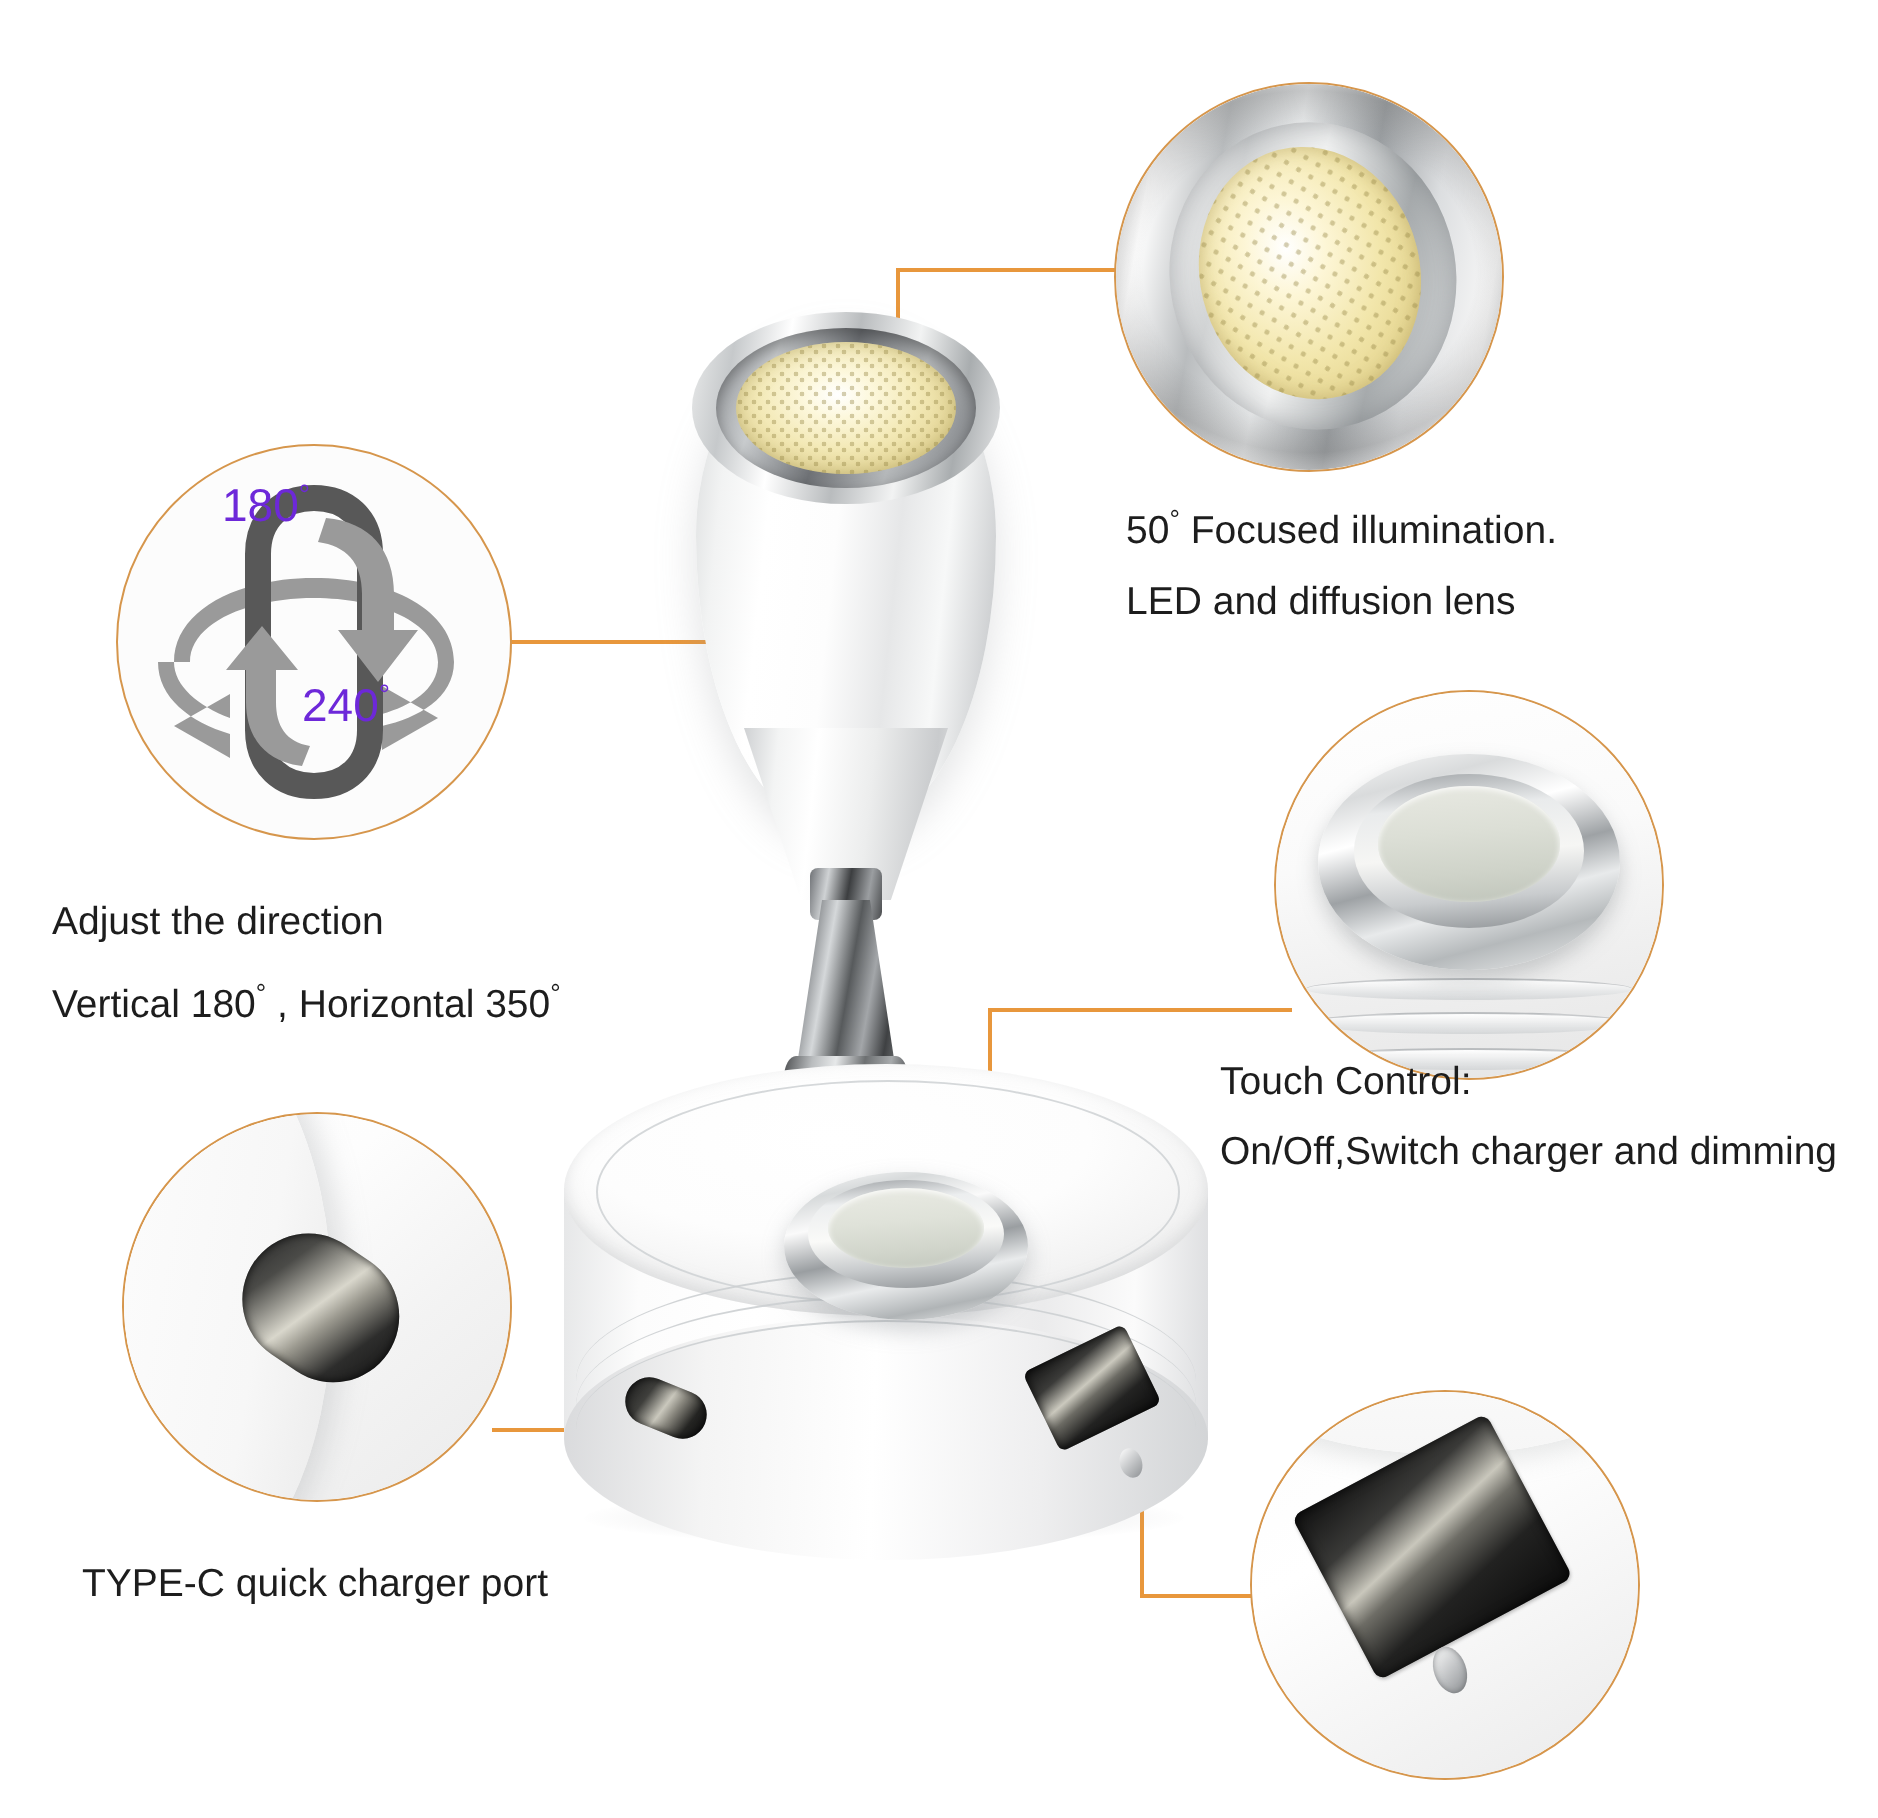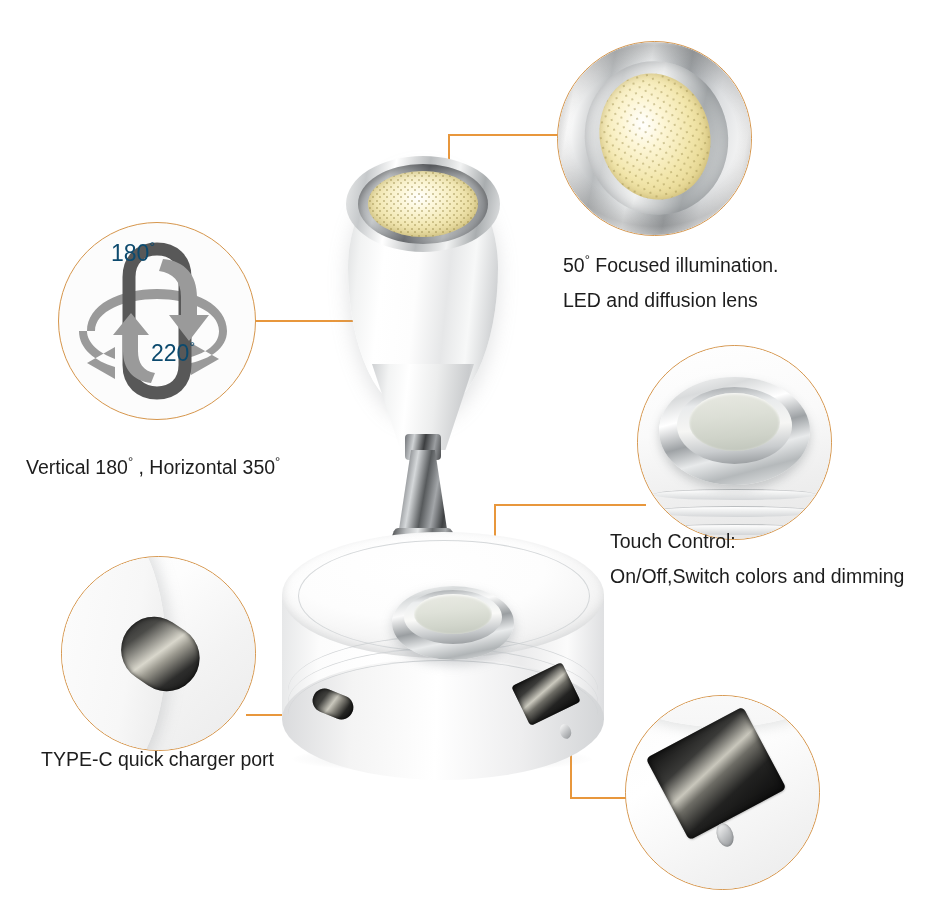--- a/index.html
+++ b/index.html
@@ -18,21 +18,21 @@
   }
 
   
   .caption{position:absolute;font-size:19.5px;line-height:35px;color:#1d1d1d;white-space:nowrap;}
   .caption .ln{display:block;}
   .deg{font-size:13px;vertical-align:super;letter-spacing:0;}
 
   #cap-lens{left:563px;top:242px;}
   #cap-rotate{left:26px;top:444px;}
   #cap-touch{left:610px;top:524px;}
-  #cap-typec{left:41px;top:742px;}
+  #cap-typec{left:41px;top:775px;}
   #cap-usba{left:655px;top:873px;}
 
   
   .callout{
     position:absolute;border-radius:50%;
     border:1.6px solid #d6964c;
     overflow:hidden;background:#fbfbfb;
   }
   .callout .inner{position:absolute;inset:0;border-radius:50%;overflow:hidden;}
 
@@ -64,21 +64,21 @@
     position:absolute;inset:0;border-radius:50%;opacity:.55;
     background-image:
       radial-gradient(circle at 2px 2px, rgba(150,135,70,.75) 1.2px, transparent 1.4px),
       radial-gradient(circle at 7px 7px, rgba(150,135,70,.75) 1.2px, transparent 1.4px);
     background-size:10px 10px,10px 10px;
   }
 
   
   #circle-rotate{left:58px;top:222px;width:196px;height:196px;background:#fcfcfc;}
   #circle-rotate .deglabel{
-    position:absolute;font-size:23px;color:#0c4a6e;white-space:nowrap;
+    position:absolute;font-size:23px;color:#6d28d9;white-space:nowrap;
   }
   #circle-rotate .deglabel .sup{font-size:14px;vertical-align:super;}
   #rot-180{left:52px;top:16px;}
   #rot-350{left:92px;top:116px;}
 
   
   #circle-touch{left:637px;top:345px;width:193px;height:193px;}
   #circle-touch .body{
     position:absolute;left:-6%;top:-4%;width:112%;height:112%;
     background:linear-gradient(170deg,#ffffff 0%,#fafafa 40%,#efefef 66%,#e3e3e3 100%);
@@ -354,41 +354,42 @@
       <svg width="196" height="196" viewBox="0 0 196 196">
 
         <path d="M36 108 C36 88, 66 76, 98 76 C130 76, 160 88, 160 108 C160 122, 146 130, 132 134 L132 120 L160 136 L132 152 L132 140 C150 136, 168 126, 168 108 C168 82, 136 66, 98 66 C60 66, 28 82, 28 108 C28 120, 40 130, 56 136 L56 124 L28 140 L56 156 L56 144 C36 138, 20 126, 20 108 Z" fill="#9a9a9a"></path>
 
         <path d="M70 54 C70 36, 82 26, 98 26 C114 26, 126 36, 126 54 L126 142 C126 160, 114 170, 98 170 C82 170, 70 160, 70 142 L70 54 Z" fill="none" stroke="#585858" stroke-width="13"></path>
 
         <path d="M104 36 C126 38, 138 52, 138 74 L138 92 L150 92 L130 118 L110 92 L122 92 L122 74 C122 58, 114 50, 100 48 Z" fill="#9a9a9a"></path>
         <path d="M92 160 C74 158, 64 146, 64 128 L64 112 L54 112 L72 90 L90 112 L79 112 L79 128 C79 140, 84 148, 96 150 Z" fill="#9a9a9a"></path>
       </svg>
       <div class="deglabel" id="rot-180"><span>180</span><span class="sup">°</span></div>
-      <div class="deglabel" id="rot-350"><span>220</span><span class="sup">°</span></div>
+      <div class="deglabel" id="rot-350"><span>240</span><span class="sup">°</span></div>
     </div>
   </div>
   <div class="caption" id="cap-rotate">
+    <span class="ln">Adjust the direction</span>
     <span class="ln"><span>Vertical 180</span><span class="deg">°</span><span> , Horizontal 350</span><span class="deg">°</span></span>
   </div>
 
   <div class="callout" id="circle-touch">
     <div class="inner">
       <div class="body"></div>
       <div class="groove" style="top:74%;"></div>
       <div class="groove" style="top:83%;"></div>
       <div class="groove" style="top:92%;"></div>
       <div class="ring"></div>
       <div class="ring2"></div>
       <div class="pad"></div>
     </div>
   </div>
   <div class="caption" id="cap-touch">
     <span class="ln">Touch Control:</span>
-    <span class="ln">On/Off,Switch colors and dimming</span>
+    <span class="ln">On/Off,Switch charger and dimming</span>
   </div>
 
   <div class="callout" id="circle-typec">
     <div class="inner">
       <div class="body"></div>
       <div class="edge"></div>
       <div class="slot"></div>
     </div>
   </div>
   <div class="caption" id="cap-typec">

